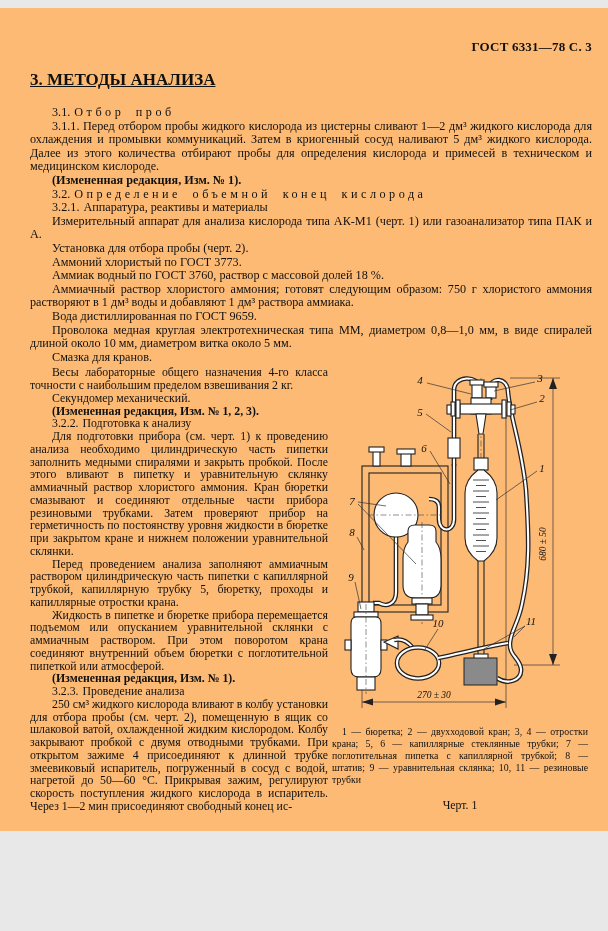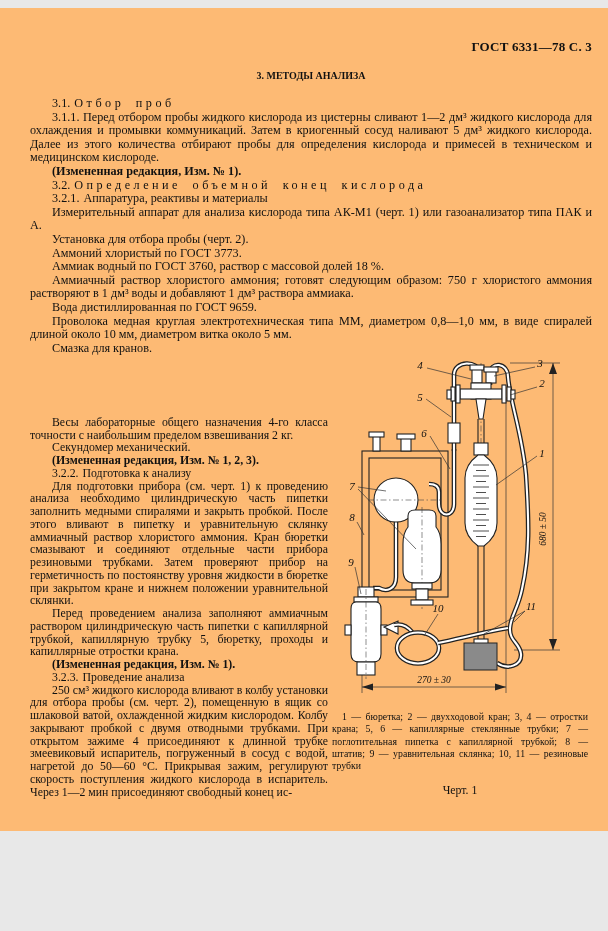--- a/index.html
+++ b/index.html
@@ -7,22 +7,23 @@
     position:relative; width:608px; height:823px; margin:8px auto;
     background:#fdba74; font-family:"Liberation Serif", serif; color:#111;
     overflow:hidden;
   }
   .doc-header {
     position:absolute; top:31px; right:16px;
     font-weight:bold; font-size:13px; letter-spacing:0.2px;
   }
   .content { position:absolute; left:30px; top:62px; width:562px; }
   .doc-title {
-    text-align:center; font-weight:bold; font-size:10px;
+    text-align:left; font-weight:bold; font-size:17px;
     margin:0 0 16px 0;
+    text-decoration:underline;
   }
   p { margin:0; font-size:12.2px; line-height:13.6px; text-align:justify; text-indent:22px; }
   .bold { font-weight:bold; }
   .it { }
   .num { margin-right:4px; }
   .sp { letter-spacing:3.5px; word-spacing:5px; }
   .cols { display:flex; align-items:flex-end; margin-top:2px; }
   .col-left { width:300px; padding-right:2px; box-sizing:border-box; }
   .col-left p { font-size:11.8px; line-height:12.75px; }
   .col-right { width:260px; position:relative; }
@@ -75,20 +76,21 @@
     <p>Смазка для кранов.</p>
 
     <div class="cols">
       <div class="col-left">
         <p>Весы лабораторные общего назначения 4-го класса точности с наибольшим пределом взвешивания 2 кг.</p>
         <p>Секундомер механический.</p>
         <p class="bold">(Измененная редакция, Изм. № 1, 2, 3).</p>
         <p><span class="num">3.2.2.</span><span class="it">Подготовка к анализу</span></p>
         <p>Для подготовки прибора (см. черт. 1) к проведению анализа необходимо цилиндрическую часть пипетки заполнить медными спиралями и закрыть пробкой. После этого вливают в пипетку и уравнительную склянку аммиачный раствор хлористого аммония. Кран бюретки смазывают и соединяют отдельные части прибора резиновыми трубками. Затем проверяют прибор на герметичность по постоянству уровня жидкости в бюретке при закрытом кране и нижнем положении уравнительной склянки.</p>
         <p>Перед проведением анализа заполняют аммиачным раствором цилиндрическую часть пипетки с капиллярной трубкой, капиллярную трубку 5, бюретку, проходы и капиллярные отростки крана.</p>
+        <p>Жидкость в пипетке и бюретке прибора перемещается подъемом или опусканием уравнительной склянки с аммиачным раствором. При этом поворотом крана соединяют внутренний объем бюретки с поглотительной пипеткой или атмосферой.</p>
         <p class="bold">(Измененная редакция, Изм. № 1).</p>
         <p><span class="num">3.2.3.</span><span class="it">Проведение анализа</span></p>
         <p>250 см³ жидкого кислорода вливают в колбу установки для отбора пробы (см. черт. 2), помещенную в ящик со шлаковой ватой, охлажденной жидким кислородом. Колбу закрывают пробкой с двумя отводными трубками. При открытом зажиме 4 присоединяют к длинной трубке змеевиковый испаритель, погруженный в сосуд с водой, нагретой до 50—60 °С. Прикрывая зажим, регулируют скорость поступления жидкого кислорода в испаритель. Через 1—2 мин присоединяют свободный конец ис-</p>
       </div>
 
       <div class="col-right">
 
         <svg class="fig-svg" width="244" height="352" viewBox="0 0 244 352" xmlns="http://www.w3.org/2000/svg">
 
           <g>

